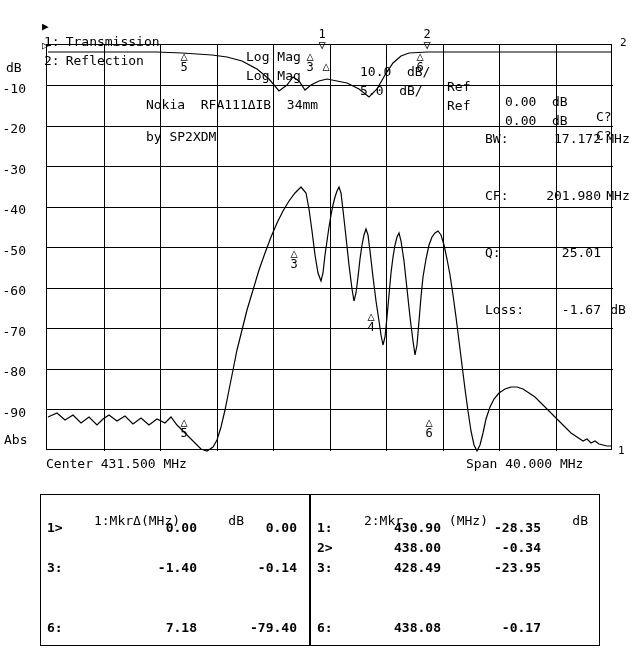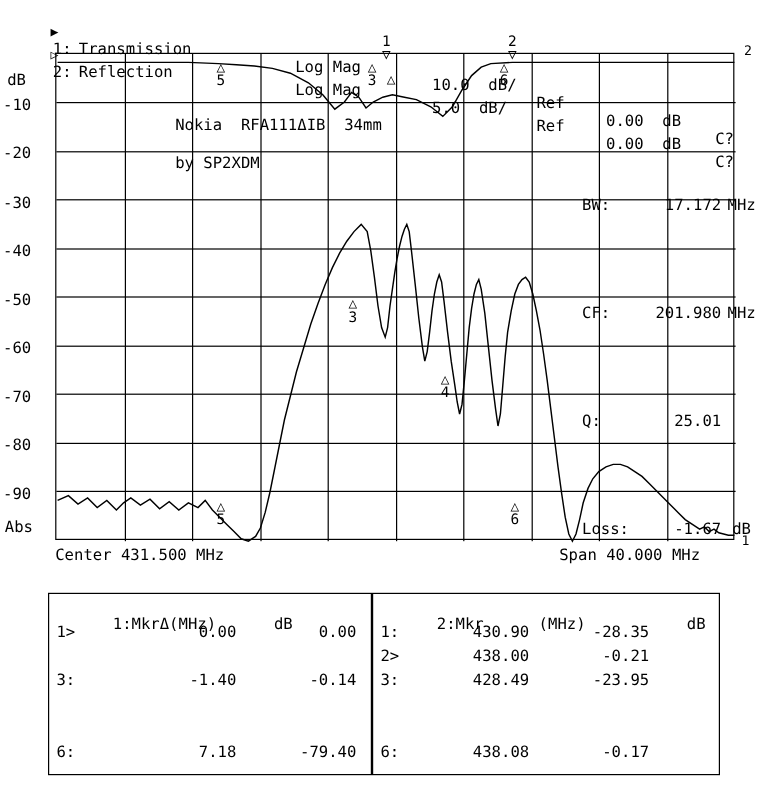--- a/index.html
+++ b/index.html
@@ -29,38 +29,38 @@
   .dblabel{position:absolute;left:6px;top:60px;font-size:13px;}
   .abslabel{position:absolute;left:4px;top:432px;font-size:13px;}
 
   .footer-l{position:absolute;left:46px;top:456px;font-size:13px;}
   .footer-r{position:absolute;left:466px;top:456px;font-size:13px;}
   .corner1{position:absolute;left:618px;top:444px;font-size:11px;}
   .corner2{position:absolute;left:620px;top:36px;font-size:11px;}
 
   
   .readout{position:absolute;left:438px;top:46px;font-size:13px;white-space:pre;line-height:19px;}
-  .readout .lab{display:inline-block;width:52px;margin-top:33px;}
+  .readout .lab{display:inline-block;width:52px;}
   .readout .val{display:inline-block;width:64px;text-align:right;}
   .readout .unit{display:inline-block;width:34px;text-align:center;}
 
   
   .titlein{position:absolute;left:52px;top:36px;font-size:13px;white-space:pre;line-height:16px;}
 
   
   .mk{position:absolute;font-size:12px;line-height:11px;text-align:center;}
   .mk .t{display:block;}
   .mk .n{display:block;font-size:12px;}
 
   
   .tbl{position:absolute;border:1px solid #000;box-sizing:border-box;font-size:13px;}
   .tblL{left:40px;top:494px;width:270px;height:152px;}
   .tblR{left:310px;top:494px;width:290px;height:152px;}
   .thead{position:absolute;top:3px;left:0;width:100%;white-space:pre;}
-  .trow{position:absolute;left:0;width:100%;white-space:pre;}
+  .trow{position:absolute;left:0;width:100%;white-space:pre;font-weight:bold;}
   .c1{display:inline-block;width:54px;padding-left:6px;}
   .c2{display:inline-block;width:96px;text-align:right;}
   .c3{display:inline-block;width:100px;text-align:right;}
 
   svg{position:absolute;left:0;top:0;overflow:visible;}
 </style>
 </head>
 <body>
 
 <div class="wrap">
@@ -198,18 +198,18 @@
     <div class="trow" style="top:65px"><span class="c1">3:</span><span class="c2">-1.40</span><span class="c3">-0.14</span></div>
     <div class="trow" style="top:85px"><span class="c1"></span><span class="c2"></span><span class="c3"></span></div>
     <div class="trow" style="top:125px"><span class="c1">6:</span><span class="c2">7.18</span><span class="c3">-79.40</span></div>
   </div>
 
   <div class="tbl tblR">
     <div class="thead">
       <span class="c1">2:Mkr</span><span class="c2" style="width:70px">(MHz)</span><span class="c3">dB</span>
     </div>
     <div class="trow" style="top:25px"><span class="c1">1:</span><span class="c2" style="width:70px">430.90</span><span class="c3">-28.35</span></div>
-    <div class="trow" style="top:45px"><span class="c1">2&gt;</span><span class="c2" style="width:70px">438.00</span><span class="c3">-0.21</span></div>
+    <div class="trow" style="top:45px"><span class="c1">2&gt;</span><span class="c2" style="width:70px">438.00</span><span class="c3">-0.34</span></div>
     <div class="trow" style="top:65px"><span class="c1">3:</span><span class="c2" style="width:70px">428.49</span><span class="c3">-23.95</span></div>
     <div class="trow" style="top:125px"><span class="c1">6:</span><span class="c2" style="width:70px">438.08</span><span class="c3">-0.17</span></div>
   </div>
 
 </div>
 
 </body></html>

